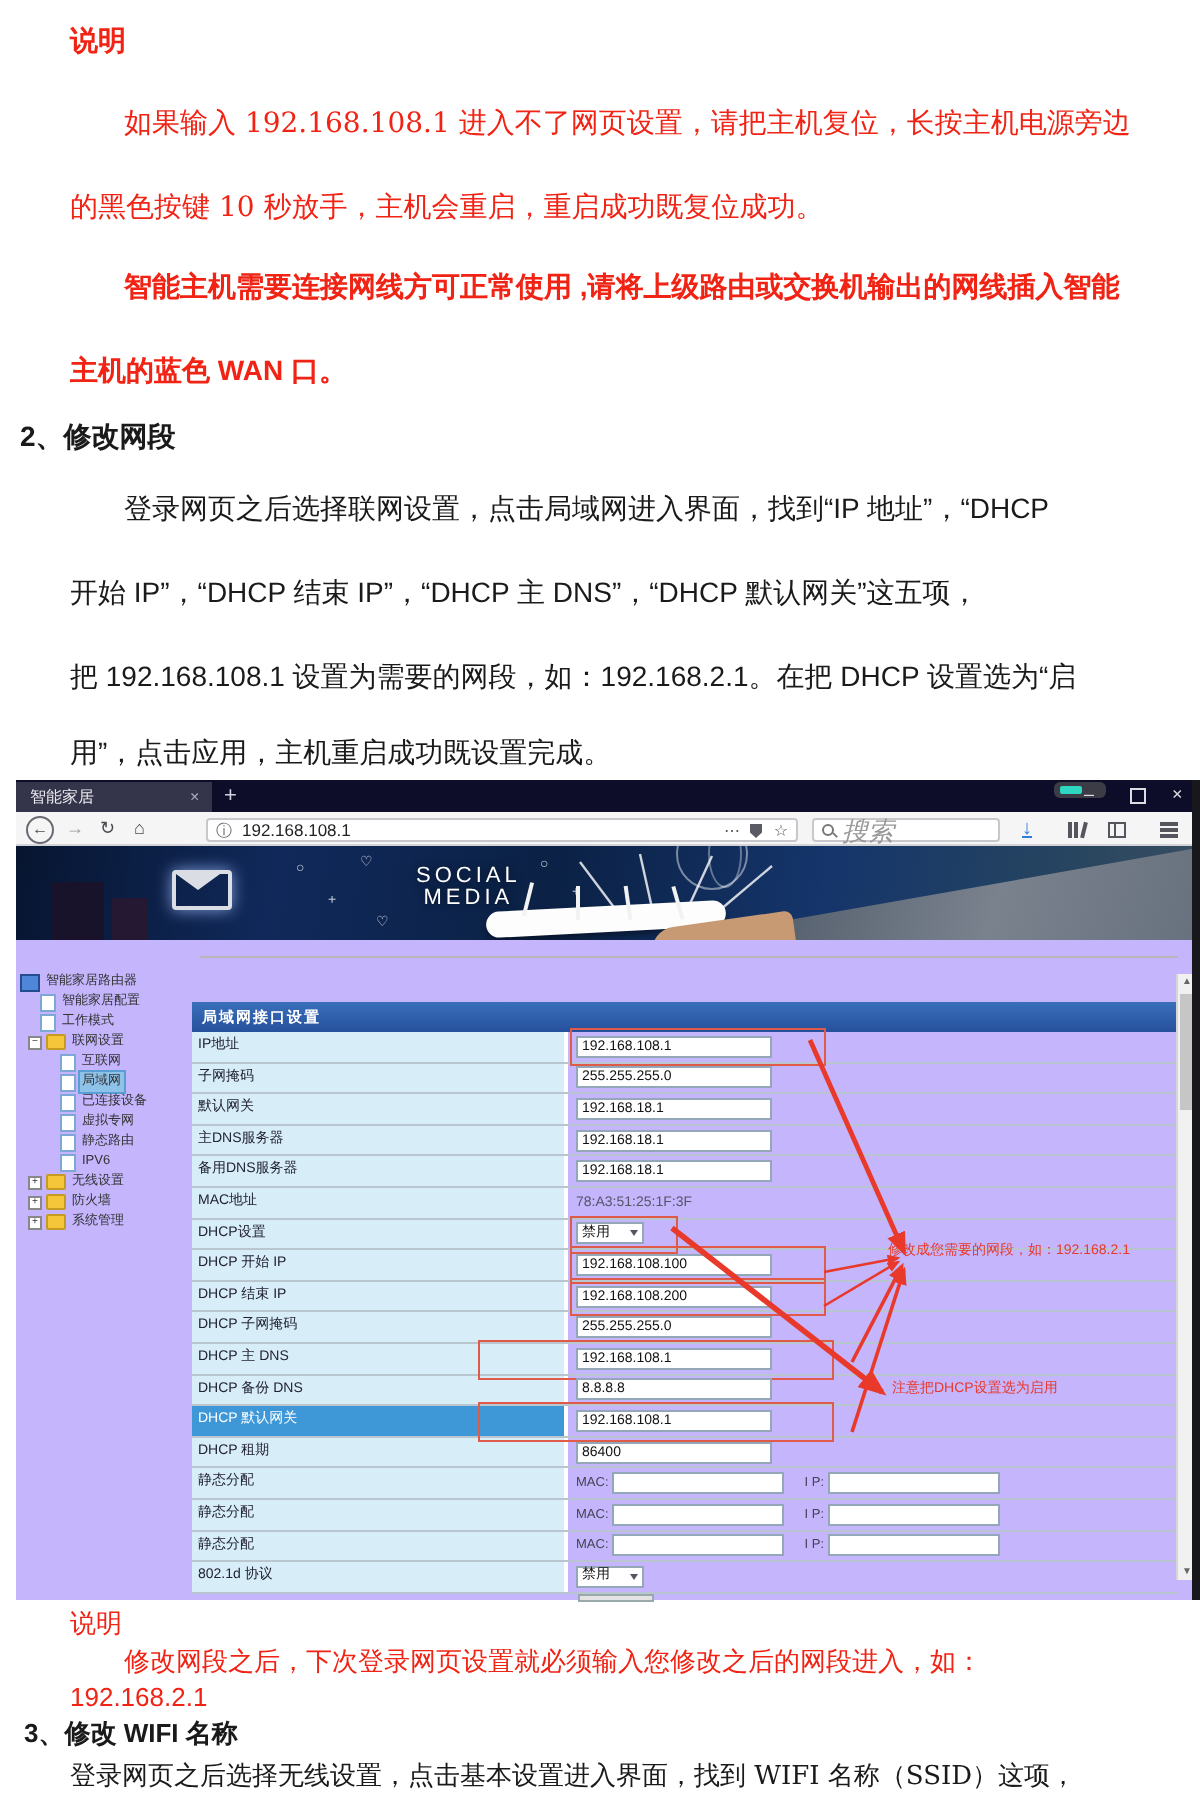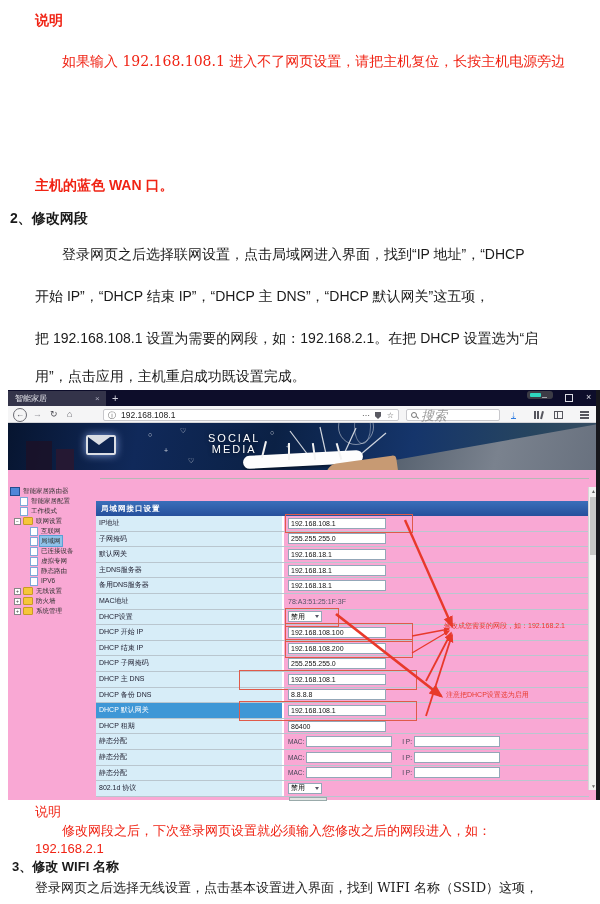--- a/index.html
+++ b/index.html
@@ -69,21 +69,21 @@
   #globe:before{content:"";position:absolute;left:15px;top:0;width:17px;height:34px;
                 border:1px solid rgba(255,255,255,.35);border-radius:50%;box-sizing:border-box;}
   #router{position:absolute;left:235px;top:30px;width:120px;height:13px;background:#fdfdfd;
           border-radius:7px;transform:rotate(-3deg);box-shadow:0 2px 3px rgba(0,0,0,.4);}
   .antenna{position:absolute;width:1.5px;height:17px;background:#f2f2f2;bottom:10px;}
   #hand{position:absolute;left:318px;top:37px;width:72px;height:26px;background:#c79a73;
         border-radius:12px 4px 4px 14px;transform:rotate(-8deg);}
   #arm{position:absolute;left:382px;top:18px;width:230px;height:60px;
        background:linear-gradient(115deg,#55606e,#7a828e 45%,#636c7a);transform:rotate(-10deg);}
   
-  #content{position:absolute;left:0;top:80px;width:592px;height:330px;background:#f9a8d4;}
+  #content{position:absolute;left:0;top:80px;width:592px;height:330px;background:#c4b5fd;}
   #topline{position:absolute;left:92px;top:8px;width:489px;height:1px;background:#b7b7b7;}
   
   #tree{position:absolute;left:2px;top:16px;font-size:6.5px;color:#333;}
   .ti{height:10px;line-height:10px;display:flex;align-items:center;}
   .ti .lbl{padding:0 1px;}
   .ti .sel{background:#8fc2e9;outline:1px solid #5a9fd4;}
   .exp{width:5px;height:5px;border:1px solid #888;background:#fff;font-size:5px;line-height:4px;
        text-align:center;color:#333;margin-right:2px;box-sizing:content-box;}
   .fold{width:8px;height:6px;background:#f6c63a;border:1px solid #c79b22;border-radius:1px;margin-right:2px;}
   .leafic{width:6px;height:7px;background:#fff;border:1px solid #7ea7d8;margin-right:2px;}
@@ -125,20 +125,22 @@
   .ann{position:absolute;color:#e8392b;font-size:7px;line-height:8px;}
   #arrows{position:absolute;left:0;top:0;width:592px;height:410px;pointer-events:none;}
 </style>
 </head>
 <body>
 
 <div id="page">
 
   <div class="abs doc red b" style="left:35px;top:12px;">说明</div>
   <div class="abs doc red serif" style="left:62px;top:53px;">如果输入 192.168.108.1 进入不了网页设置，请把主机复位，长按主机电源旁边</div>
+  <div class="abs doc red serif" style="left:35px;top:95px;">的黑色按键 10 秒放手，主机会重启，重启成功既复位成功。</div>
+  <div class="abs doc red b" style="left:62px;top:135px;">智能主机需要连接网线方可正常使用 ,请将上级路由或交换机输出的网线插入智能</div>
   <div class="abs doc red b" style="left:35px;top:177px;">主机的蓝色 WAN 口。</div>
   <div class="abs doc b" style="left:10px;top:210px;">2、修改网段</div>
   <div class="abs doc" style="left:62px;top:246px;">登录网页之后选择联网设置，点击局域网进入界面，找到“IP 地址”，“DHCP</div>
   <div class="abs doc" style="left:35px;top:288px;">开始 IP”，“DHCP 结束 IP”，“DHCP 主 DNS”，“DHCP 默认网关”这五项，</div>
   <div class="abs doc" style="left:35px;top:330px;">把 192.168.108.1 设置为需要的网段，如：192.168.2.1。在把 DHCP 设置选为“启</div>
   <div class="abs doc" style="left:35px;top:368px;">用”，点击应用，主机重启成功既设置完成。</div>
 
   <div id="shot">
 
     <div id="tabbar">

